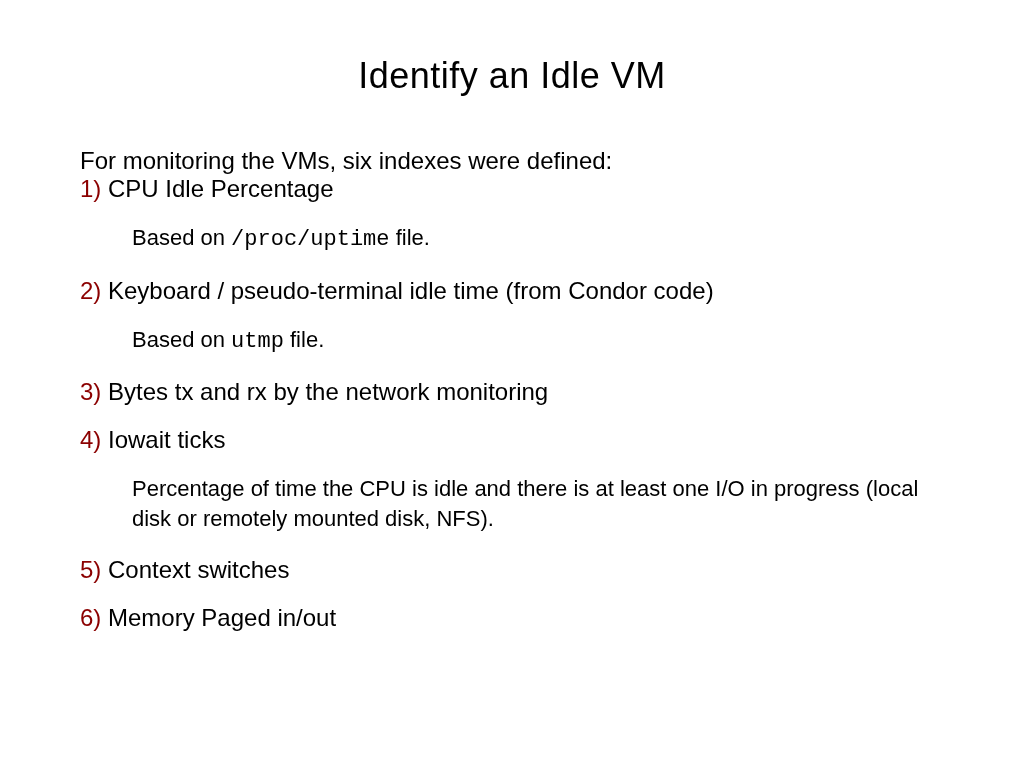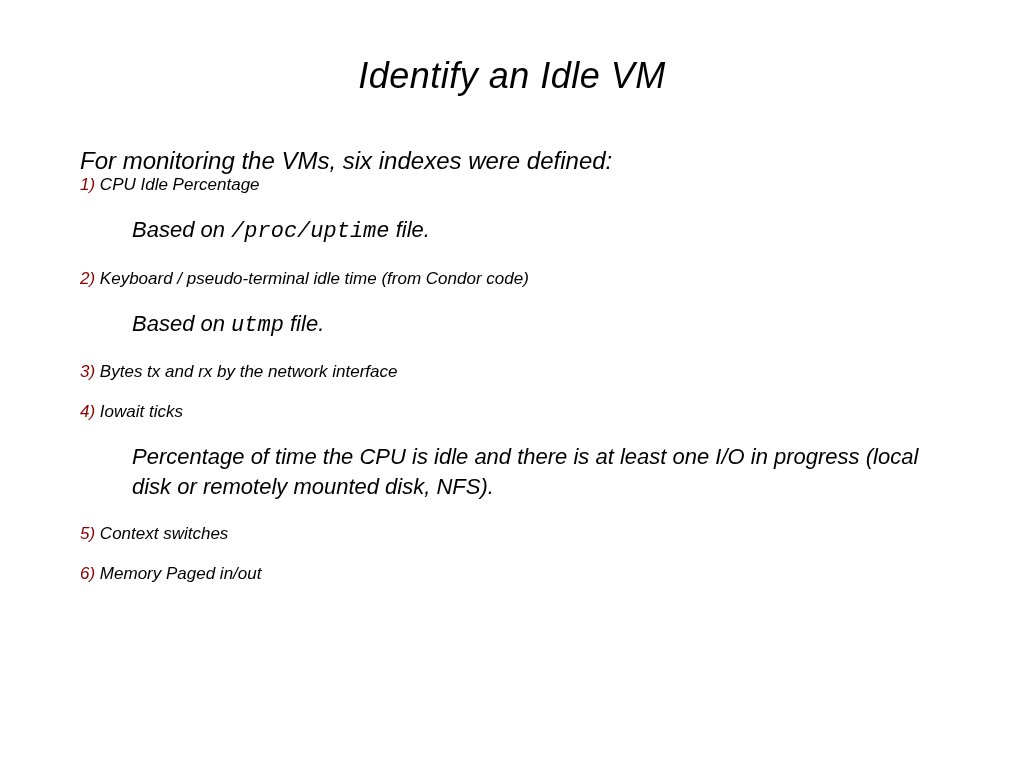--- a/index.html
+++ b/index.html
@@ -1,20 +1,20 @@
 <!DOCTYPE html>
 <html><head>
 <meta charset="utf-8">
 <style>
   * { margin: 0; padding: 0; box-sizing: border-box; }
   html, body { width: 1024px; height: 768px; background: #ffffff; font-family: Arial, Helvetica, sans-serif; color: #000; }
-  .slide { width: 1024px; height: 746px; position: relative; padding: 55px 80px 40px 80px; font-style: italic; }
+  .slide { width: 1024px; height: 746px; position: relative; padding: 55px 80px 40px 80px; }
   .title { font-size: 36px; font-weight: 400; text-align: center; margin-bottom: 50px; letter-spacing: 0.5px; }
   .intro { font-size: 24px; }
-  .item { font-size: 17px; margin-bottom: 20px; }
+  .item { font-size: 24px; margin-bottom: 20px; }
   .num { color: #8b0000; }
   .sub { font-size: 22px; margin-left: 52px; margin-bottom: 22px; line-height: 1.35; max-width: 820px; }
   .mono { font-family: "Courier New", Courier, monospace; }
 </style>
 </head>
 <body>
 
 <div class="slide">
   <h1 class="title">Identify an Idle VM</h1>
   <p class="intro">For monitoring the VMs, six indexes were defined:</p>
@@ -30,21 +30,21 @@
   <div class="item">
     <span class="num">2)</span>
     <span>Keyboard / pseudo-terminal idle time (from Condor code)</span>
   </div>
   <div class="sub">
     <span>Based on </span><span class="mono">utmp</span><span> file.</span>
   </div>
 
   <div class="item">
     <span class="num">3)</span>
-    <span>Bytes tx and rx by the network interface</span>
+    <span>Bytes tx and rx by the network monitoring</span>
   </div>
 
   <div class="item">
     <span class="num">4)</span>
     <span>Iowait ticks</span>
   </div>
   <div class="sub">
     <span>Percentage of time the CPU is idle and there is at least one I/O in progress (local disk or remotely mounted disk, NFS).</span>
   </div>
 

